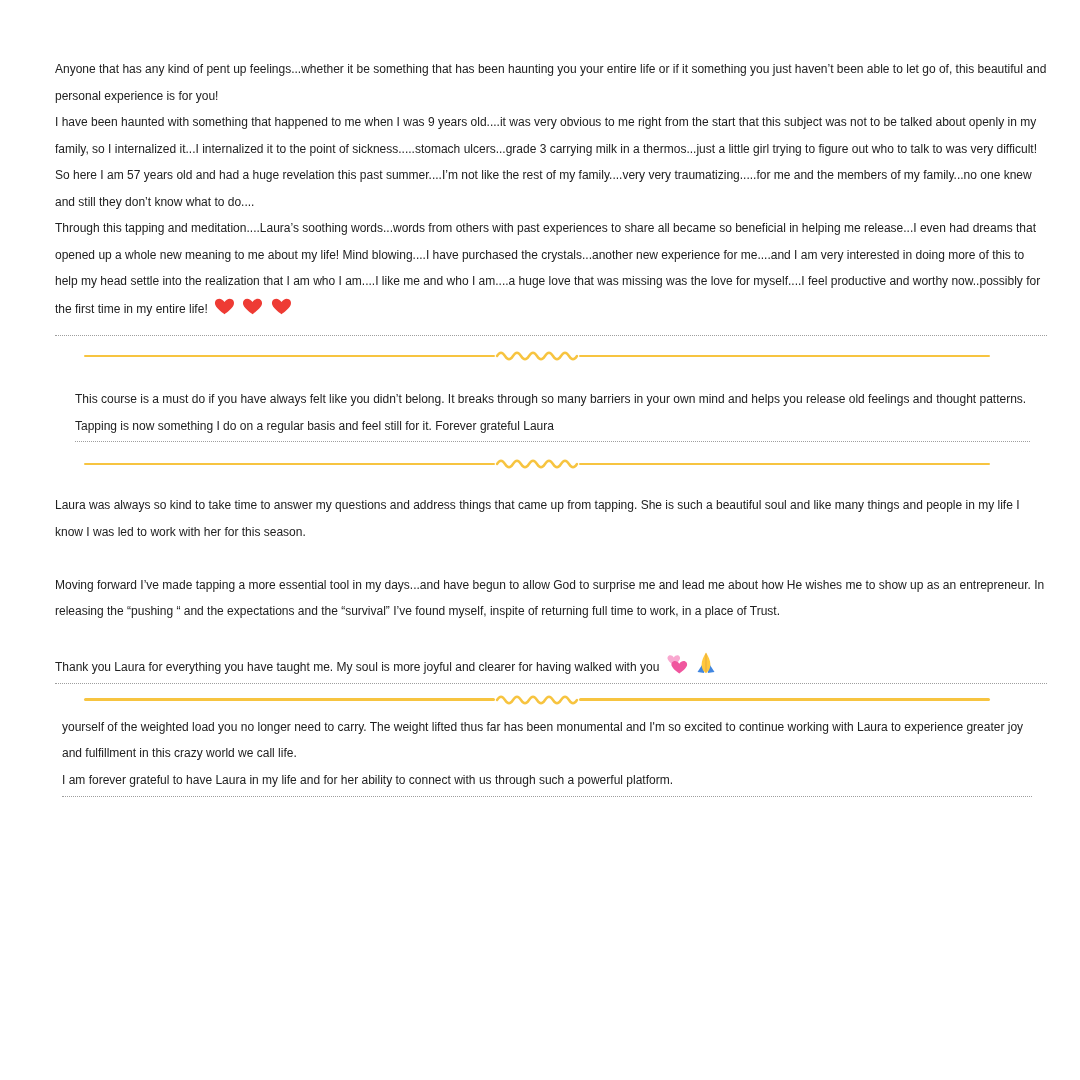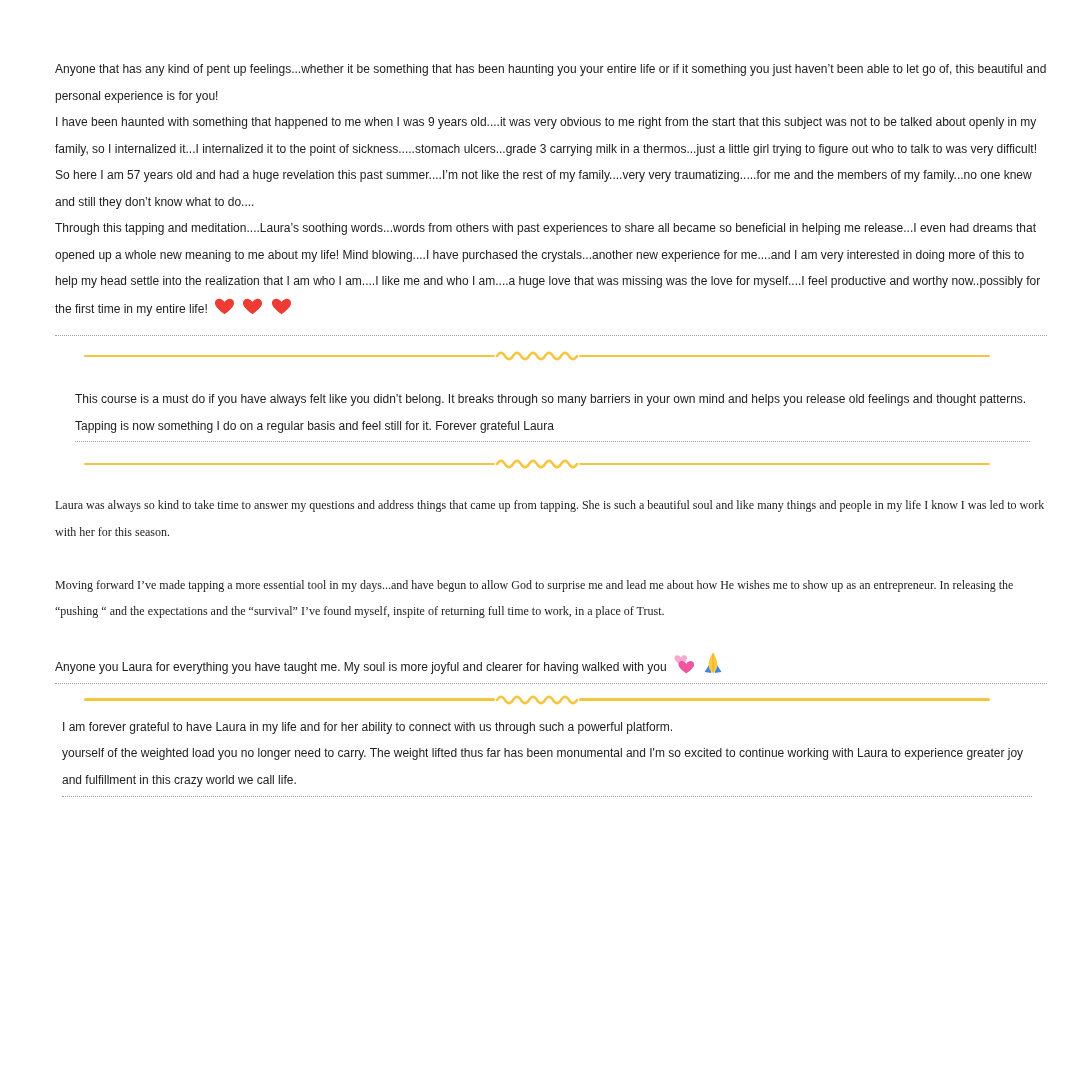--- a/index.html
+++ b/index.html
@@ -15,21 +15,21 @@
     color: var(--text-color, #212121);
     font-family: "Liberation Sans", "DejaVu Sans", sans-serif;
     font-size: 12px;
     line-height: 26.5px;
     overflow: hidden;
     box-sizing: border-box;
     margin-top: 16px;
   }
   .block { box-sizing: border-box; }
   .block p { margin: 0; }
-  .block p.sp { margin-bottom: 26.5px; font-family: Liberation Serif, serif; }
+  .block p.sp { margin-bottom: 26.5px; }
   .dotted { border-bottom: 1px dotted var(--dotted-color, #9e9e9e); }
 
   .s1 { margin: 0 33px 0 55px; padding: 40px 0 13px 0; }
   .s2 { margin: 0 50px 0 75px; padding: 10px 0 2px 0; }
   .s3 { margin: 0 33px 0 55px; padding: 8px 0 2px 0; }
   .s4 { margin: 0 48px 0 62px; padding: 4px 0 3px 0; }
 
   .divider {
     display: flex;
     align-items: center;
@@ -91,21 +91,21 @@
     <svg class="squiggle" width="84" height="16" viewBox="0 0 84 16">
       <path d="M2 8 Q6 1.5 10 8 T18 8 T26 8 T34 8 T42 8 T50 8 T58 8 T66 8 T74 8 T82 8" fill="none" stroke="#F7C440" stroke-width="2.4" stroke-linecap="round"></path>
     </svg>
     <div class="rule"></div>
   </div>
 
   <section class="block s3 dotted">
     <p class="sp">Laura was always so kind to take time to answer my questions and address things that came up from tapping. She is such a beautiful soul and like many things and people in my life I know I was led to work with her for this season.</p>
     <p class="sp">Moving forward I’ve made tapping a more essential tool in my days...and have begun to allow God to surprise me and lead me about how He wishes me to show up as an entrepreneur. In releasing the “pushing “ and the expectations and the “survival” I’ve found myself, inspite of returning full time to work, in a place of Trust.</p>
     <p>
-      <span>Anyone you Laura for everything you have taught me. My soul is more joyful and clearer for having walked with you</span>
+      <span>Thank you Laura for everything you have taught me. My soul is more joyful and clearer for having walked with you</span>
       <span class="emoji">
         <svg width="24" height="22" viewBox="0 0 24 24">
           <path fill="#F9A8D0" d="M8.5 13.5s-5.3-3.5-6.6-6.6C1 4.4 2.6 2.4 4.7 2.4c1.4 0 2.9.9 3.8 2.4.9-1.5 2.4-2.4 3.8-2.4 2.1 0 3.7 2 2.8 4.5-1.3 3.1-6.6 6.6-6.6 6.6z"></path>
           <path fill="#F0569E" d="M14.5 22.5s-6.6-4.4-8.2-8.2c-1.2-3.2.8-5.7 3.4-5.7 1.8 0 3.6 1.1 4.8 3 1.2-1.9 3-3 4.8-3 2.6 0 4.6 2.5 3.4 5.7-1.6 3.8-8.2 8.2-8.2 8.2z"></path>
         </svg>
         <svg width="24" height="24" viewBox="0 0 24 24">
           <path fill="#4086E0" d="M3.5 21 L9 12.5 L10.2 22 Z"></path>
           <path fill="#4086E0" d="M20.5 21 L15 12.5 L13.8 22 Z"></path>
           <path fill="#FFC83D" d="M12 1.5 C9.6 5.8 7.6 9.3 7.6 13.6 C7.6 18 9.9 20.9 12 22.2 C14.1 20.9 16.4 18 16.4 13.6 C16.4 9.3 14.4 5.8 12 1.5 Z"></path>
           <path stroke="#E8A93B" stroke-width="1" fill="none" d="M12 2.5 V21.2"></path>
@@ -116,17 +116,17 @@
 
   <div class="divider div-3">
     <div class="rule"></div>
     <svg class="squiggle" width="84" height="16" viewBox="0 0 84 16">
       <path d="M2 8 Q6 1.5 10 8 T18 8 T26 8 T34 8 T42 8 T50 8 T58 8 T66 8 T74 8 T82 8" fill="none" stroke="#F7C440" stroke-width="2.4" stroke-linecap="round"></path>
     </svg>
     <div class="rule"></div>
   </div>
 
   <section class="block s4 dotted">
+    <p>yourself of the weighted load you no longer need to carry.  The weight lifted thus far has been monumental and I'm so excited to continue working with Laura to experience greater joy and fulfillment in this crazy world we call life.</p>
     <p>I am forever grateful to have Laura in my life and for her ability to connect with us through such a powerful platform.</p>
-    <p>yourself of the weighted load you no longer need to carry.  The weight lifted thus far has been monumental and I'm so excited to continue working with Laura to experience greater joy and fulfillment in this crazy world we call life.</p>
   </section>
 
 </div>
 
 </body></html>

